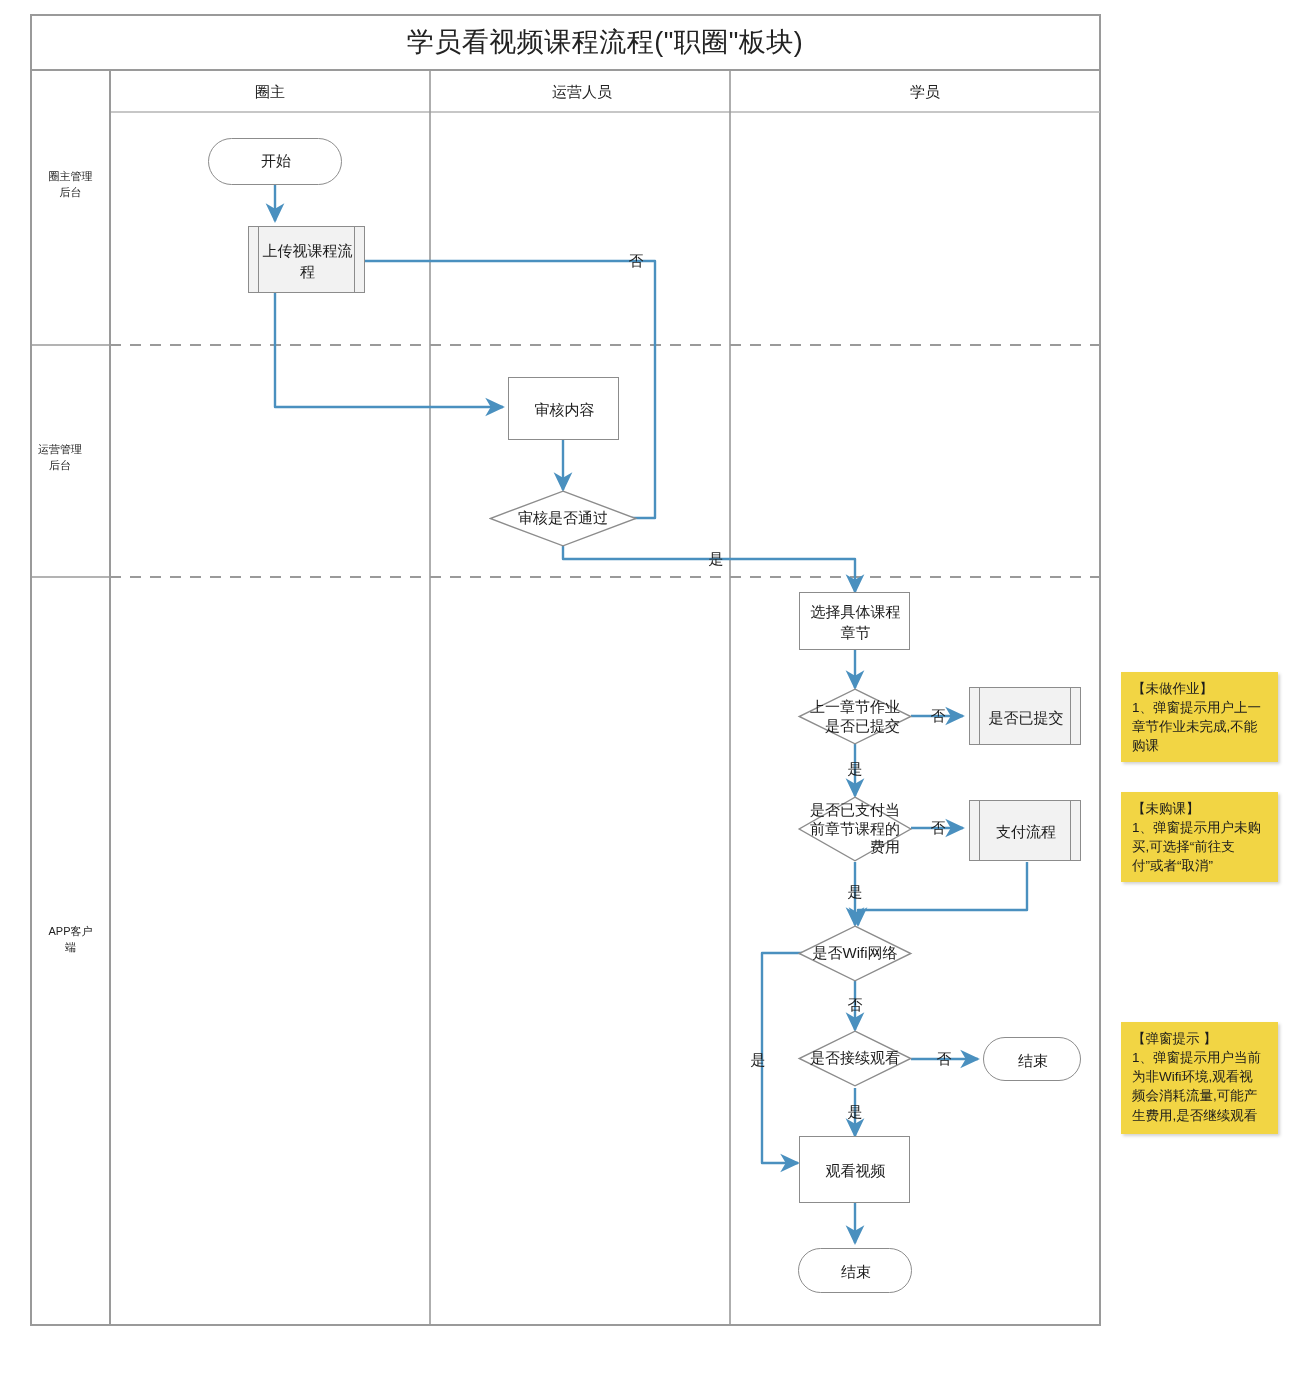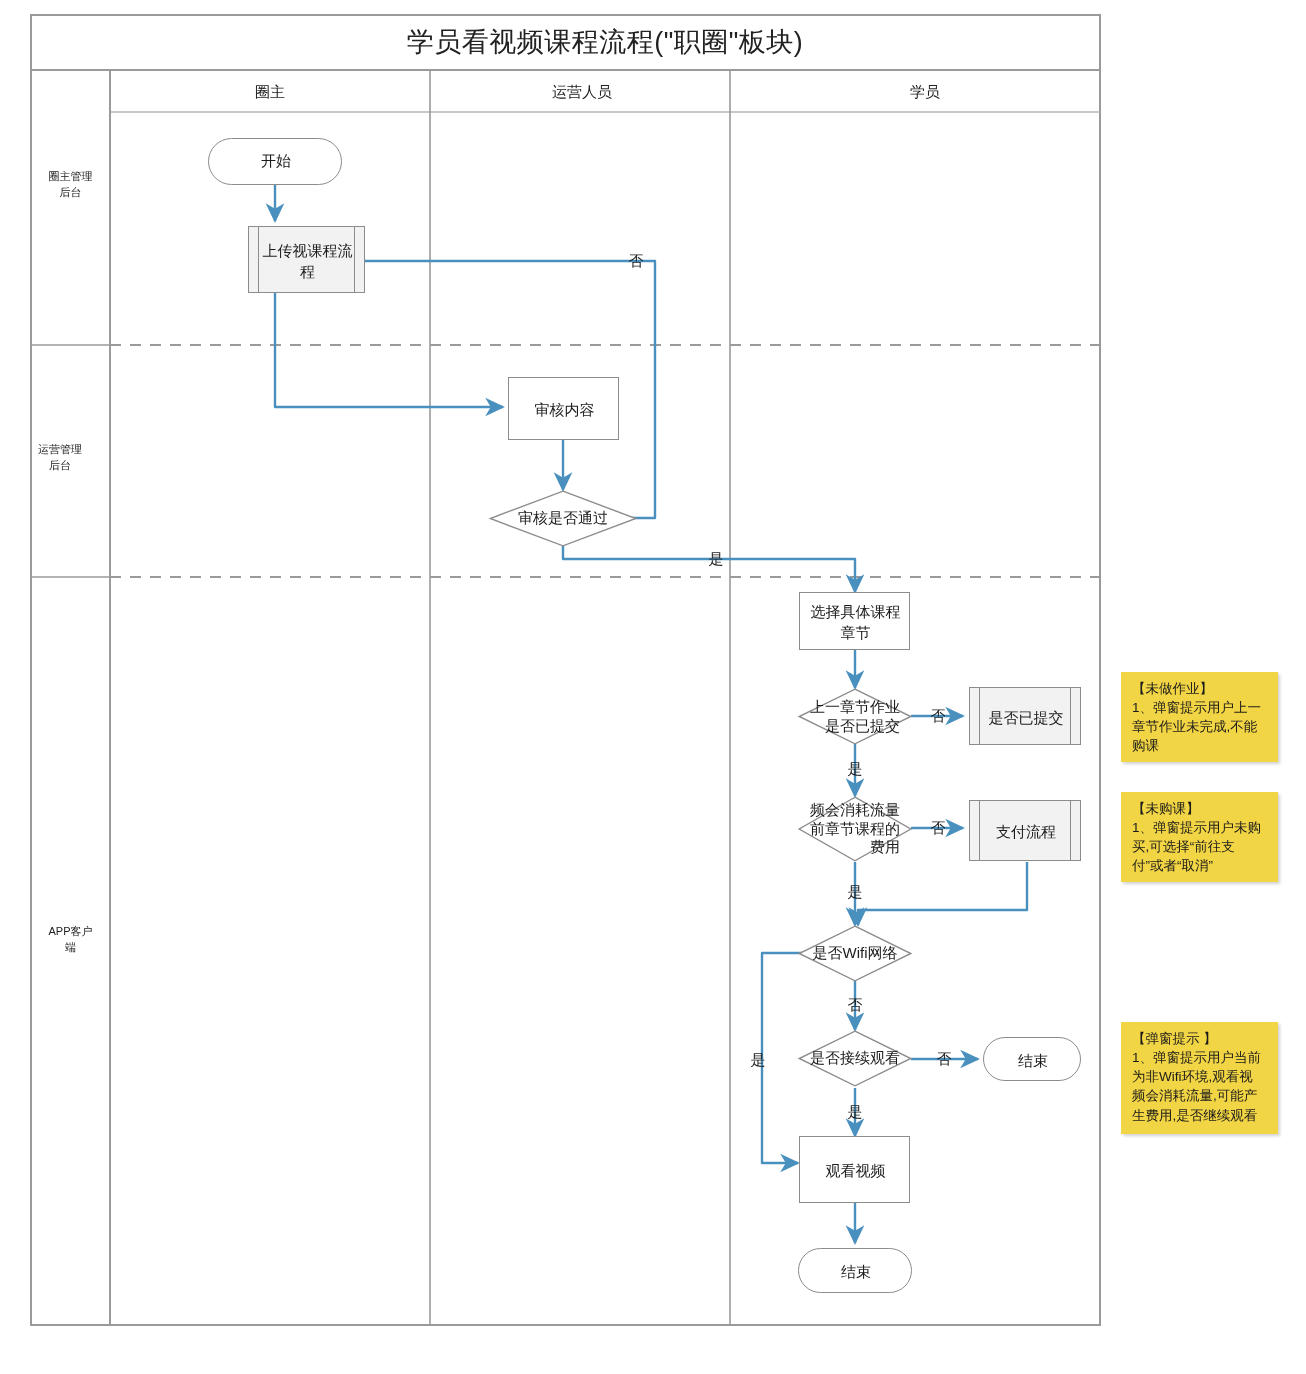--- a/index.html
+++ b/index.html
@@ -204,21 +204,21 @@
   <div class="shape predef" style="left:969px; top:687px; width:112px; height:58px;">
     <span class="bar l"></span>
     <span class="bar r"></span>
     <div class="txt node-text" style="left:0; top:0; width:112px; height:58px;">是否已提交</div>
   </div>
 
   <div class="diamond-wrap" style="left:798px; top:796px; width:114px; height:66px;">
     <svg width="114" height="66" style="position:absolute;left:0;top:0;overflow:visible;">
       <polygon points="57,1.2 112.8,33 57,64.8 1.2,33" fill="#ffffff" stroke="#8c8c8c" stroke-width="1.4"></polygon>
     </svg>
-    <div class="dtext" style="left:-7px; right:-7px;">频会消耗流量
+    <div class="dtext" style="left:-7px; right:-7px;">是否已支付当
 前章节课程的
 费用</div>
   </div>
 
   <div class="shape predef" style="left:969px; top:800px; width:112px; height:61px;">
     <span class="bar l"></span>
     <span class="bar r"></span>
     <div class="txt node-text" style="left:0; top:0; width:112px; height:61px;">支付流程</div>
   </div>
 

